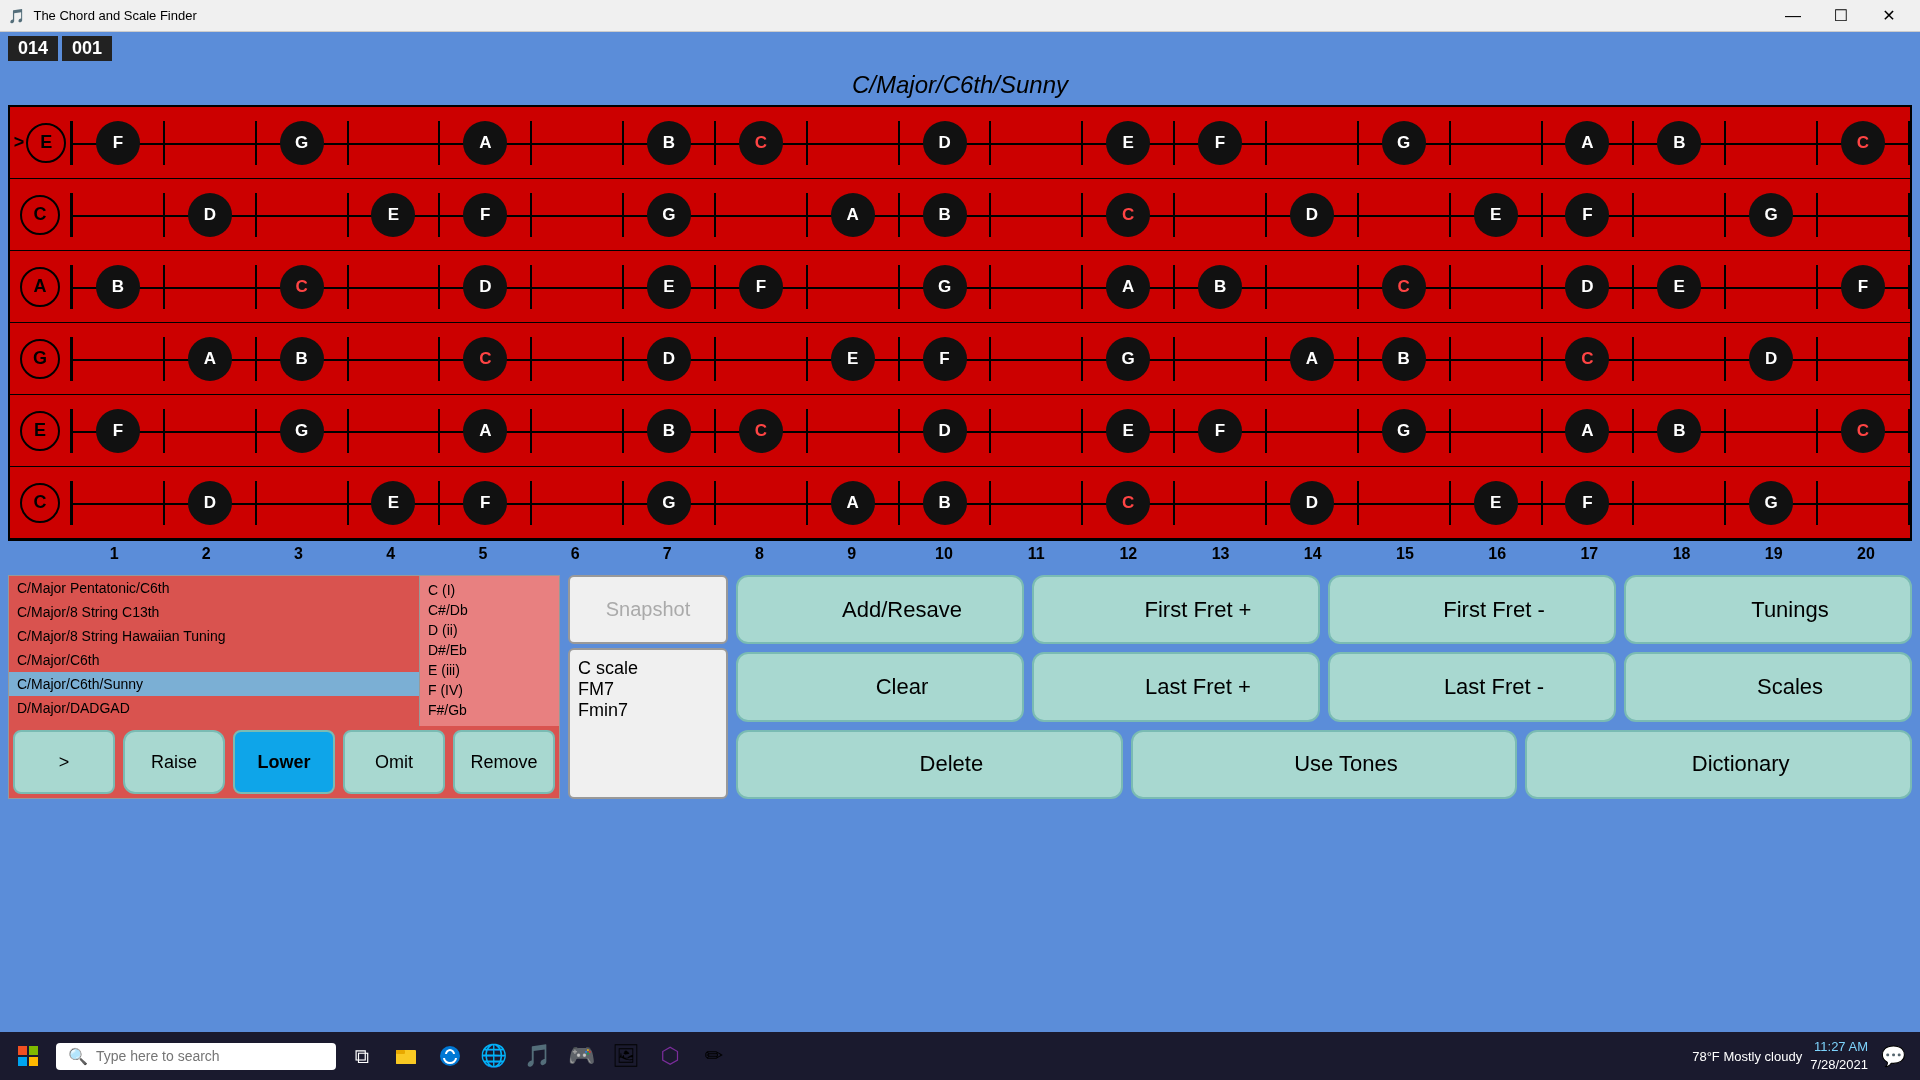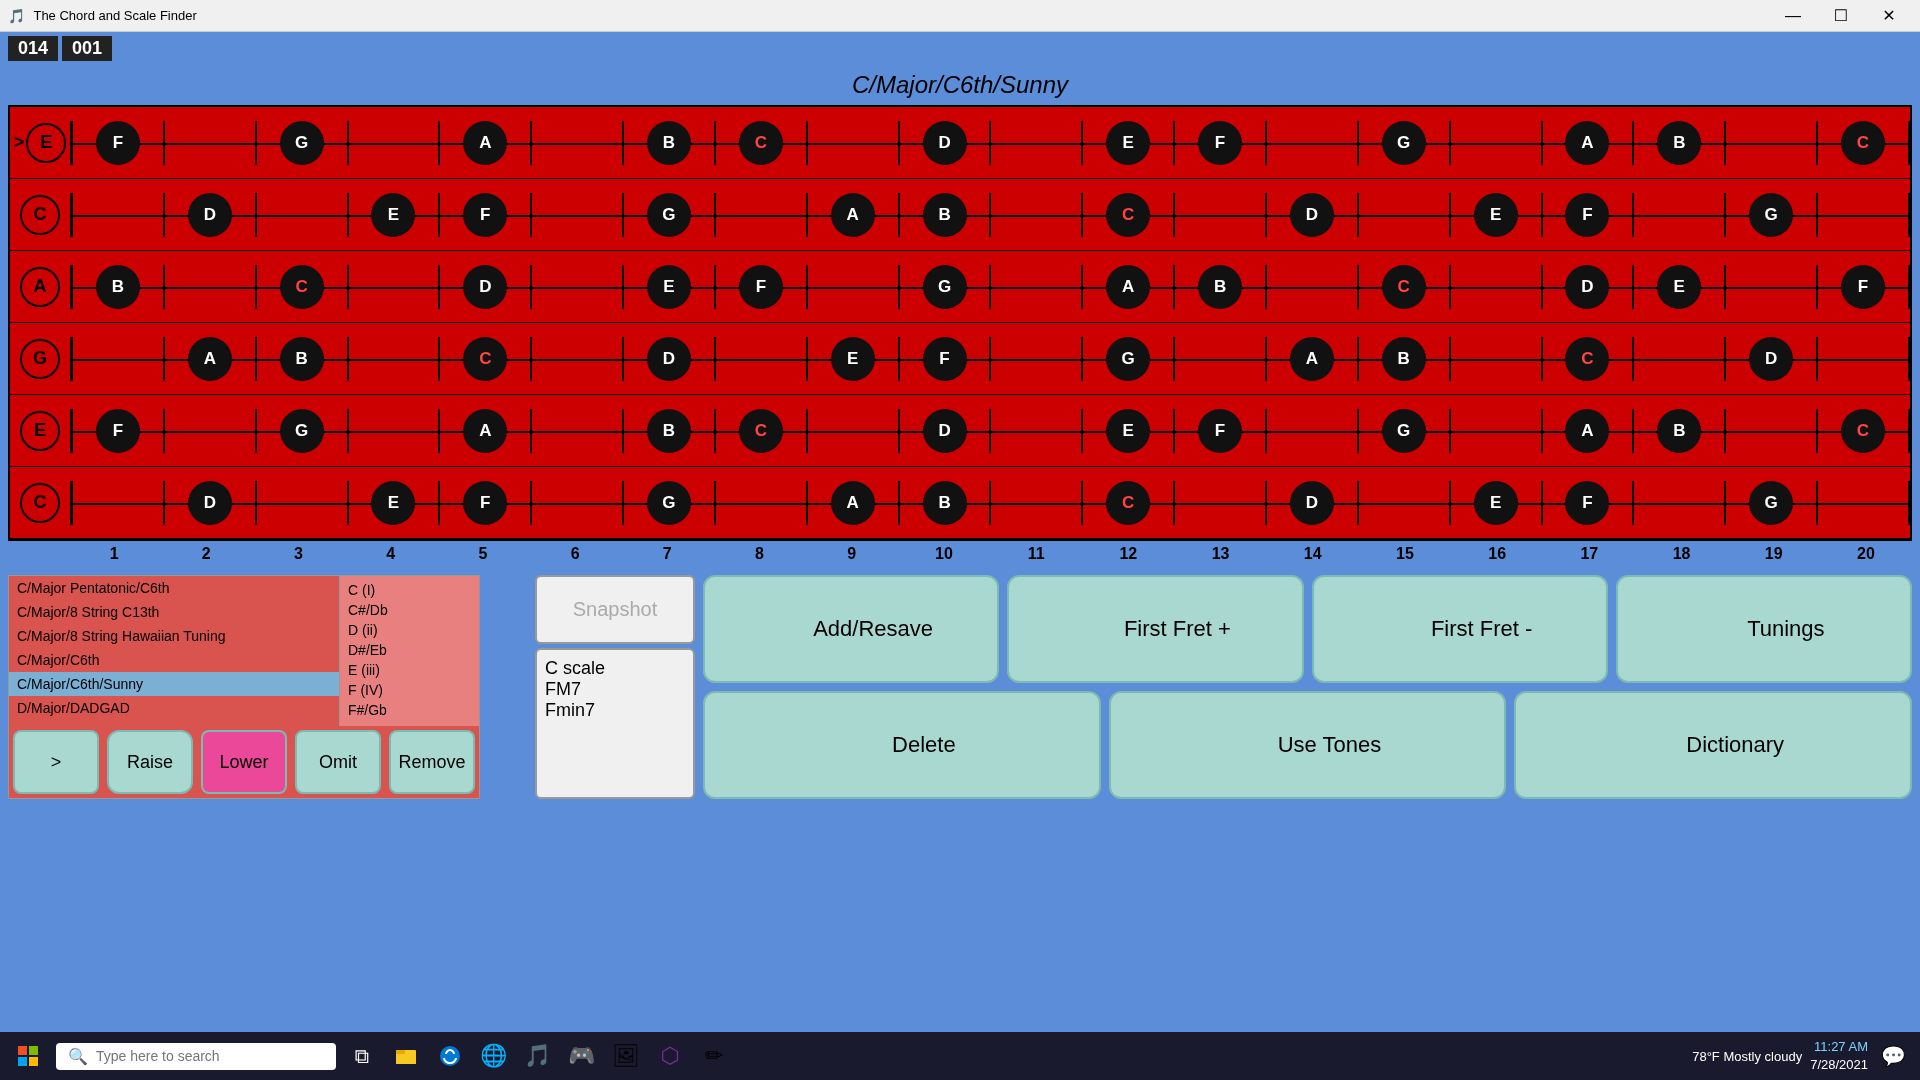--- a/index.html
+++ b/index.html
@@ -38,30 +38,30 @@
     .fret-row::after { content: ''; position: absolute; left: 60px; right: 0; top: 50%; height: 2px; background: #000; z-index: 0; }
 
     
     .fret-numbers { display: flex; margin: 0 8px 0 68px; padding: 4px 0; }
     .fret-num { flex: 1; text-align: center; font-size: 16px; font-weight: bold; color: #000; }
 
     
     .bottom-area { display: flex; padding: 8px; gap: 8px; height: 240px; }
 
     
-    .left-panel { width: 472px; background: #d9534f; border: 1px solid #999; display: flex; flex-direction: column; }
+    .left-panel { width: 552px; background: #d9534f; border: 1px solid #999; display: flex; flex-direction: column; }
     .list-item { padding: 4px 8px; font-size: 14px; color: #000; cursor: pointer; white-space: nowrap; }
     .list-item.selected { background: #7bafd4; }
 
     
     .note-list { width: 140px; background: #e88080; border-left: 1px solid #999; padding: 4px; }
     .note-item { padding: 2px 4px; font-size: 14px; }
 
     
-    .mid-panel { width: 160px; display: flex; flex-direction: column; gap: 4px; margin-left: 47px; }
+    .mid-panel { width: 160px; display: flex; flex-direction: column; gap: 4px; }
     .snapshot-btn { flex: 1; background: #f0f0f0; border: 2px solid #999; font-size: 20px; color: #aaa; display: flex; align-items: center; justify-content: center; cursor: pointer; border-radius: 6px; }
     .scale-info { flex: 2; background: #f0f0f0; border: 2px solid #999; padding: 8px; font-size: 18px; border-radius: 6px; }
 
     
     .right-panel { flex: 1; display: flex; flex-direction: column; gap: 8px; }
     .btn-row { display: flex; gap: 8px; flex: 1; }
     .action-btn { flex: 1; background: #a8d8d0; border: 2px solid #7abbb3; border-radius: 12px; font-size: 22px; font-weight: 500; cursor: pointer; display: flex; align-items: center; justify-content: center; color: #000; padding-left: 44px; }
 
     
     .bottom-btns { display: flex; gap: 8px; padding: 0 8px 8px 8px; }
@@ -456,41 +456,47 @@
             <div class="note-item">D#/Eb</div>
             <div class="note-item">E (iii)</div>
             <div class="note-item">F (IV)</div>
             <div class="note-item">F#/Gb</div>
           </div>
       </div>
 
       <div class="bottom-btns" style="padding:4px;" id="bottom-btns-left">
           <button class="bottom-btn" style="flex: 1 1 0%; height: 64px; background: rgb(168, 216, 208); border: 2px solid rgb(122, 187, 179); border-radius: 8px; font-size: 18px; font-weight: 500; cursor: pointer;">&gt;</button>
           <button class="bottom-btn" style="flex: 1 1 0%; height: 64px; background: rgb(168, 216, 208); border: 2px solid rgb(122, 187, 179); border-radius: 12px; font-size: 18px; font-weight: 500; cursor: pointer;">Raise</button>
-          <button class="bottom-btn" style="flex: 1 1 0%; height: 64px; background: #ec4899; border: 2px solid rgb(122, 187, 179); border-radius: 8px; font-size: 18px; font-weight: 400; cursor: pointer;">Lower</button>
+          <button class="bottom-btn" style="flex: 1 1 0%; height: 64px; background: #0ea5e9; border: 2px solid rgb(122, 187, 179); border-radius: 8px; font-size: 18px; font-weight: 700; cursor: pointer;">Lower</button>
           <button class="bottom-btn" style="flex: 1 1 0%; height: 64px; background: rgb(168, 216, 208); border: 2px solid rgb(122, 187, 179); border-radius: 8px; font-size: 18px; font-weight: 500; cursor: pointer;">Omit</button>
           <button class="bottom-btn" style="flex: 1 1 0%; height: 64px; background: rgb(168, 216, 208); border: 2px solid rgb(122, 187, 179); border-radius: 8px; font-size: 18px; font-weight: 500; cursor: pointer;">Remove</button>
         </div>
     </div>
 
     <div class="mid-panel">
       <button class="snapshot-btn">Snapshot</button>
       <div class="scale-info" id="scale-info">
           <div>C scale</div>
           <div>FM7</div>
           <div>Fmin7</div>
         </div>
     </div>
 
     <div class="right-panel" id="right-panel">
         <div class="btn-row">
           <button class="action-btn">Add/Resave</button>
           <button class="action-btn">First Fret +</button>
           <button class="action-btn">First Fret -</button>
           <button class="action-btn">Tunings</button>
+        </div>
+        <div class="btn-row">
+          <button class="action-btn">Clear</button>
+          <button class="action-btn">Last Fret +</button>
+          <button class="action-btn">Last Fret -</button>
+          <button class="action-btn">Scales</button>
         </div>
         <div class="btn-row">
           <button class="action-btn">Delete</button>
           <button class="action-btn">Use Tones</button>
           <button class="action-btn">Dictionary</button>
         </div>
       </div>
   </div>
 </div>
 

